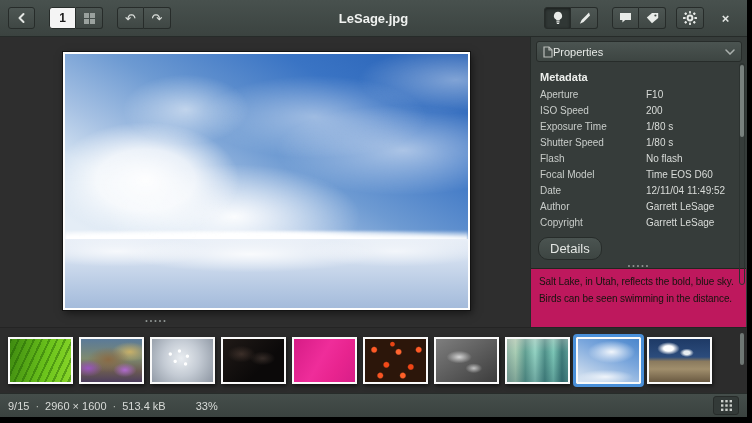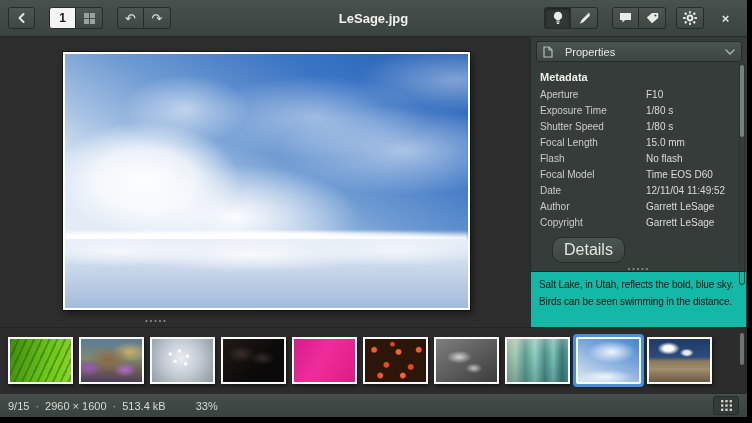--- a/index.html
+++ b/index.html
@@ -61,31 +61,31 @@
       linear-gradient(180deg, #e9eff7 0%, #cedbed 35%, #b6c9e3 70%, #a4bbdb 100%);
   }
   .dots-h { position:absolute; left:0; right:217px; bottom:3px; text-align:center;
             color:#8e9492; font-size:7px; letter-spacing:2px; line-height:1; }
 
   
   .props { width:217px; background:#363c3a; border-left:1px solid #262b29; position:relative;
            color:#d6dad7; display:flex; flex-direction:column; }
   .props-dropdown { margin:4px 5px 2px 5px; height:21px; flex:0 0 21px;
     background:linear-gradient(#4b5451,#3d4542); border:1px solid #272c2a; border-radius:3px;
-    display:flex; align-items:center; padding:0 6px; gap:12px; font-size:11px; color:#e6e9e6; cursor:pointer; }
+    display:flex; align-items:center; padding:0 6px; gap:0; font-size:11px; color:#e6e9e6; cursor:pointer; }
   .props-dropdown .chev { margin-left:auto; }
   .meta-title { font-weight:bold; font-size:11px; color:#edefec; padding:7px 9px 3px 9px; }
   .meta-row { display:flex; padding:2.5px 9px; font-size:10px; }
   .meta-label { width:106px; color:#c9cdca; }
   .meta-value { flex:1; color:#d9dcd9; }
-  .details-btn { margin:7px 9px 4px 21px; align-self:flex-start; padding:3px 11px;
+  .details-btn { margin:7px 9px 4px 7px; align-self:flex-start; padding:3px 11px;
     background:linear-gradient(#4b5451,#3d4542); border:1px solid #272c2a; border-radius:10px;
-    color:#e3e6e3; font-size:16px; cursor:pointer; }
+    color:#e3e6e3; font-size:13px; cursor:pointer; }
   .dots-v { text-align:center; color:#8e9492; font-size:7px; letter-spacing:2px; line-height:4px; }
-  .note { flex:1; background:#14b8a6; border-top:1px solid #22261f; margin-right:1px;
+  .note { flex:1; background:#be185d; border-top:1px solid #22261f; margin-right:1px;
           color:#15150e; font-size:10px; line-height:1.65; padding:5px 8px; letter-spacing:-0.1px; }
   .pscroll-track { position:absolute; right:2px; top:26px; width:6px; height:222px;
                    border:1px solid #2c3230; border-radius:3px; }
   .pscroll-thumb { position:absolute; right:3px; top:28px; width:4px; height:72px;
                    background:#79817e; border-radius:2px; cursor:pointer; }
 
   
   .thumbstrip { flex:0 0 66px; background:#2c2c2c; border-top:1px solid #242424; position:relative;
                 display:flex; align-items:center; padding-left:8px; gap:6px; }
   .thumb { width:65px; height:47px; flex:0 0 65px; border:2px solid #fafafa; background:#888;
@@ -259,30 +259,30 @@
             </svg>
         </div>
 
         <div class="meta-title">Metadata</div>
 
         <div class="meta-row">
           <span class="meta-label">Aperture</span>
           <span class="meta-value">F10</span>
         </div>
         <div class="meta-row">
+          <span class="meta-label">ISO Speed</span>
+          <span class="meta-value">200</span>
+        </div>
+        <div class="meta-row">
           <span class="meta-label">Exposure Time</span>
           <span class="meta-value">1/80 s</span>
         </div>
         <div class="meta-row">
           <span class="meta-label">Shutter Speed</span>
           <span class="meta-value">1/80 s</span>
-        </div>
-        <div class="meta-row">
-          <span class="meta-label">Focal Length</span>
-          <span class="meta-value">15.0 mm</span>
         </div>
         <div class="meta-row">
           <span class="meta-label">Flash</span>
           <span class="meta-value">No flash</span>
         </div>
         <div class="meta-row">
           <span class="meta-label">Focal Model</span>
           <span class="meta-value">Time EOS D60</span>
         </div>
         <div class="meta-row">

